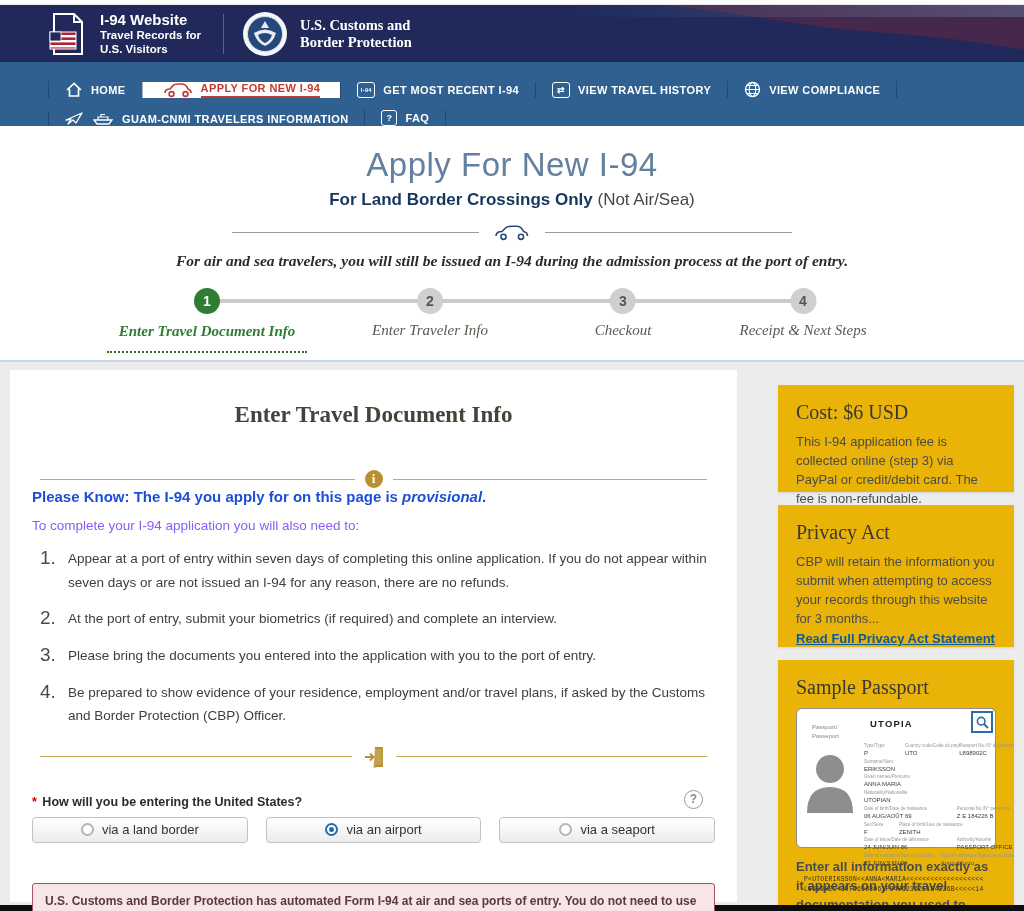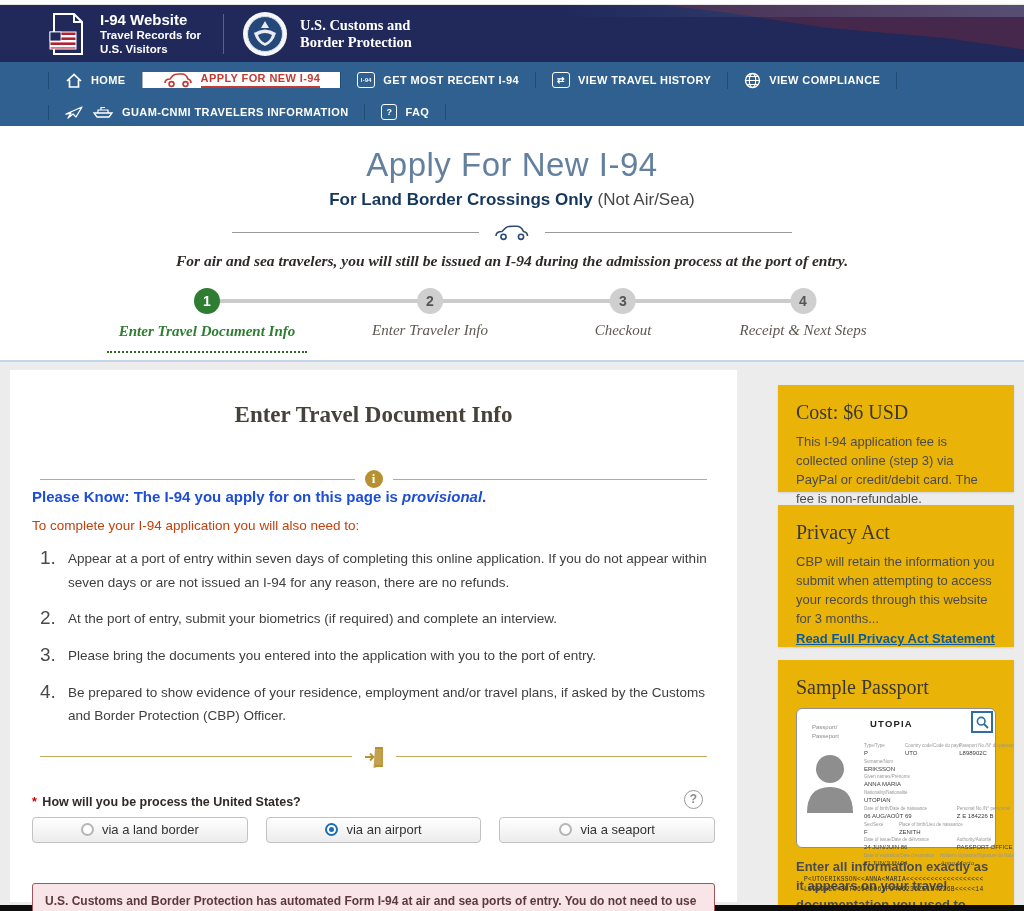--- a/index.html
+++ b/index.html
@@ -17,21 +17,21 @@
   .hdr-inner { position:relative; display:flex; align-items:center; height:100%; padding-left:48px; color:#fff; }
   .logo-doc { width:40px; height:44px; position:relative; margin-right:12px; }
   .logo-txt .t1 { font-size:15px; font-weight:bold; line-height:17px; }
   .logo-txt .t2 { font-size:11.5px; font-weight:600; line-height:14px; }
   .hdr-div { width:1px; height:40px; background:#56648c; margin:0 18px 0 22px; }
   .seal { margin-right:12px; }
   .agency { font-family:"Liberation Serif", serif; font-weight:bold; font-size:14.5px; line-height:17px; }
 
   
   nav.main { background:#2f608f; color:#fff; }
-  .nav-row { display:flex; align-items:center; padding-left:48px; }
+  .nav-row { display:flex; align-items:flex-end; padding-left:48px; }
   .nav-row.r1 { height:36px; }
   .nav-row.r2 { height:28px; }
   .nav-item { display:flex; align-items:center; gap:8px; padding:0 16px; font-size:11px;
     font-weight:bold; letter-spacing:.4px; border-left:1px solid rgba(10,35,60,.35); cursor:pointer; white-space:nowrap; }
   .nav-item:last-child { border-right:1px solid rgba(10,35,60,.35); }
   .nav-item.active { background:#fff; color:#c13b33; padding:0 20px; }
   .nav-item.active .lbl { border-bottom:2px solid #c13b33; padding-bottom:2px; }
   .icon-box { border:1.5px solid #fff; border-radius:3px; min-width:18px; height:16px;
     display:flex; align-items:center; justify-content:center; font-size:9px; font-weight:bold; color:#fff; padding:0 1px; }
 
@@ -62,21 +62,21 @@
   .main-panel { position:absolute; left:10px; top:8px; width:727px; height:532px; background:#fff; }
 
   .panel-h1 { margin-top:32px; text-align:center; font-family:"Liberation Serif", serif;
     font-size:23px; color:#45423a; }
   .gold-divider { display:flex; align-items:center; margin:42px 30px 0; }
   .gold-divider .ln { flex:1; height:1px; background:#c9a95c; }
   .info-i { width:18px; height:18px; margin:0 10px; border-radius:50%; background:#b8902f; color:#fff;
     font-family:"Liberation Serif", serif; font-weight:bold; font-size:13px; display:flex; align-items:center; justify-content:center; }
   .please-know { margin:0 22px 0; font-size:15px; font-weight:bold; color:#1d4ed8; }
   .please-know .ital { font-style:italic; }
-  .intro { margin:13px 22px 0; font-size:13.5px; color:#c2410c; }
+  .intro { margin:13px 22px 0; font-size:13.5px; color:#8b5cf6; }
   ol.steps-list { margin:14px 22px 0 30px; list-style:none; }
   ol.steps-list li { display:flex; margin-bottom:13px; }
   ol.steps-list .num { font-size:19px; color:#4a4a4a; width:28px; flex:none; line-height:1.2; }
   ol.steps-list .txt { font-size:13.5px; color:#3e3e3e; line-height:1.75; }
   .door-divider { display:flex; align-items:center; margin:18px 30px 0; }
   .door-divider .ln { flex:1; height:1px; background:#c9a95c; }
   .door-divider svg { margin:0 12px; }
 
   .q-row { display:flex; align-items:flex-end; justify-content:space-between; margin:22px 22px 0; }
   .q-label { font-size:12.5px; font-weight:bold; color:#2f2b24; }
@@ -307,21 +307,21 @@
         <span class="ln"></span>
         <svg width="20" height="22" viewBox="0 0 20 22">
           <path d="M11 2 h7 v18 h-7" fill="none" stroke="#b8902f" stroke-width="1.8"></path>
           <path d="M11 2 l-1.5 20 l7.5 -2 V2 z" fill="#b8902f" opacity="0.85"></path>
           <path d="M1 11 h8 M6 7.5 L9.5 11 L6 14.5" fill="none" stroke="#b8902f" stroke-width="1.8"></path>
         </svg>
         <span class="ln"></span>
       </div>
 
       <div class="q-row">
-        <div class="q-label"><span class="req">*</span><span> How will you be process the United States?</span></div>
+        <div class="q-label"><span class="req">*</span><span> How will you be entering the United States?</span></div>
         <div class="help-circle">?</div>
       </div>
 
       <div class="options">
         <div class="opt">
           <span class="radio"></span>
           <span>via a land border</span>
         </div>
         <div class="opt selected">
           <span class="radio"></span>

